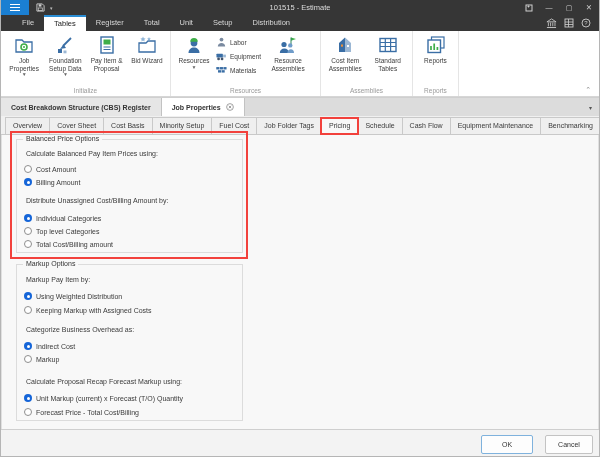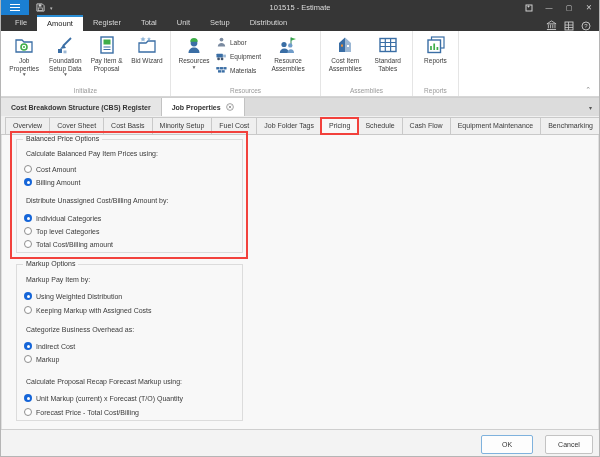--- a/index.html
+++ b/index.html
@@ -22,21 +22,21 @@
   .hamburger div { height:1.5px; background:#fff; margin:1.5px 0; }
   .qat { display:flex; align-items:center; margin-left:7px; gap:5px; }
   .qat svg { display:block; }
   .qat-caret { font-size:5px; color:#bdbdbd; }
   .win-title { position:absolute; left:0; right:0; text-align:center; font-size:7.5px; color:#dedede; pointer-events:none; }
   .win-controls { margin-left:auto; display:flex; align-items:center; height:15px; }
   .win-ctl { width:20px; height:15px; display:flex; align-items:center; justify-content:center; color:#cfcfcf; font-size:7px; line-height:1; }
   .win-ctl.close { font-size:7.5px; }
 
   
-  .menubar { position:absolute; top:15px; left:0; right:0; height:16px; background:#363636; display:flex; align-items:flex-end; padding-left:4px; }
+  .menubar { position:absolute; top:15px; left:0; right:0; height:16px; background:#363636; display:flex; align-items:center; padding-left:11px; }
   .menu-tab { padding:0 10px; font-size:7.5px; line-height:16px; color:#d8d8d8; cursor:default; }
   .menu-tab.active { background:#fff; color:#222; border-top:2px solid #2a8dd4; line-height:14px; }
   .menubar-icons { margin-left:auto; display:flex; align-items:center; gap:7px; padding-right:8px; }
   .menubar-icons svg { display:block; }
 
   
   .ribbon { position:absolute; top:31px; left:0; right:0; height:66px; background:#fff; border-bottom:1px solid #d6d6d6; display:flex; }
   .rgroup { display:flex; flex-direction:column; border-right:1px solid #e5e5e5; }
   .rgroup-body { flex:1; display:flex; align-items:flex-start; padding:2px 3px 0 3px; }
   .rgroup-label { text-align:center; font-size:6.5px; color:#9a9a9a; padding:1px 0 2px; }
@@ -110,21 +110,21 @@
         </svg>
       </span>
     <span class="win-ctl">—</span>
     <span class="win-ctl">▢</span>
     <span class="win-ctl close">✕</span>
   </div>
 </div>
 
 <div class="menubar">
   <div class="menu-tab">File</div>
-  <div class="menu-tab active">Amount</div>
+  <div class="menu-tab active">Tables</div>
   <div class="menu-tab">Register</div>
   <div class="menu-tab">Total</div>
   <div class="menu-tab">Unit</div>
   <div class="menu-tab">Setup</div>
   <div class="menu-tab">Distribution</div>
   <div class="menubar-icons">
     <span>
         <svg width="11" height="11" viewBox="0 0 12 12">
           <path d="M1 4.2L6 1l5 3.2z" fill="none" stroke="#cfcfcf" stroke-width=".9"></path>
           <path d="M2.6 5v4M5 5v4M7.4 5v4M9.8 5v4" stroke="#cfcfcf" stroke-width=".9"></path>

